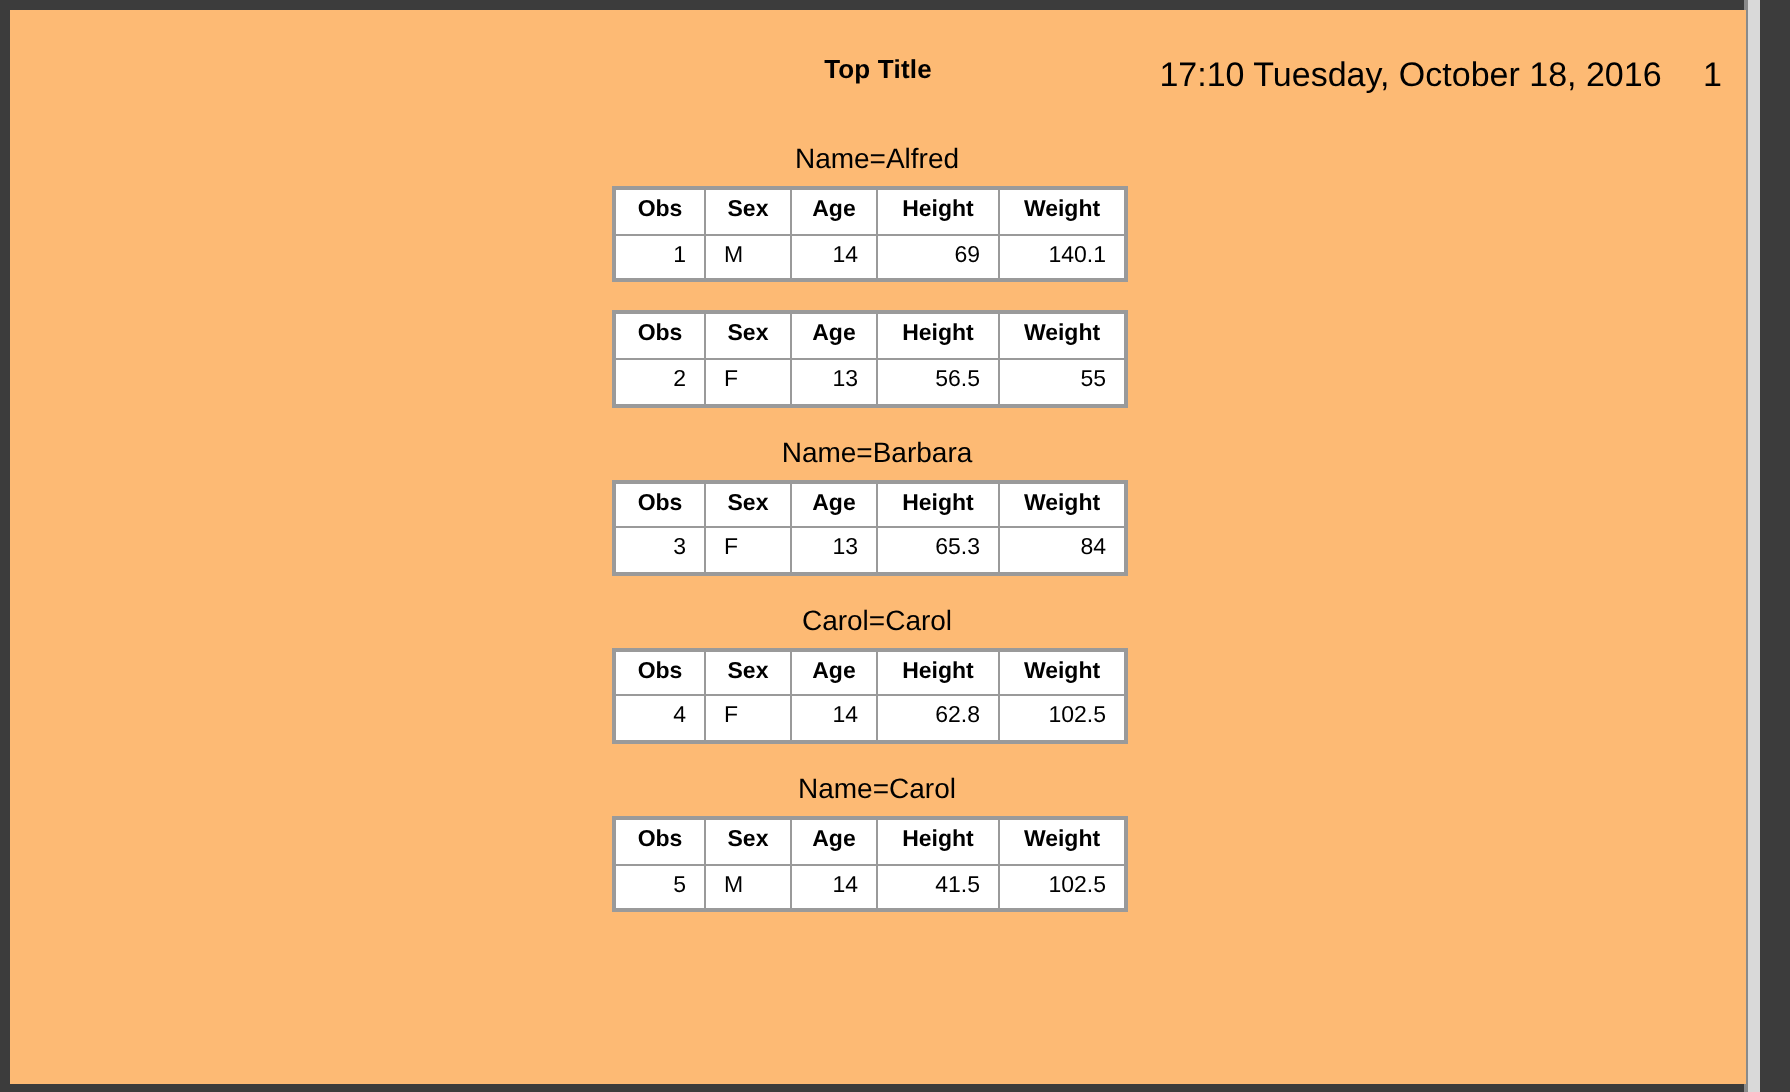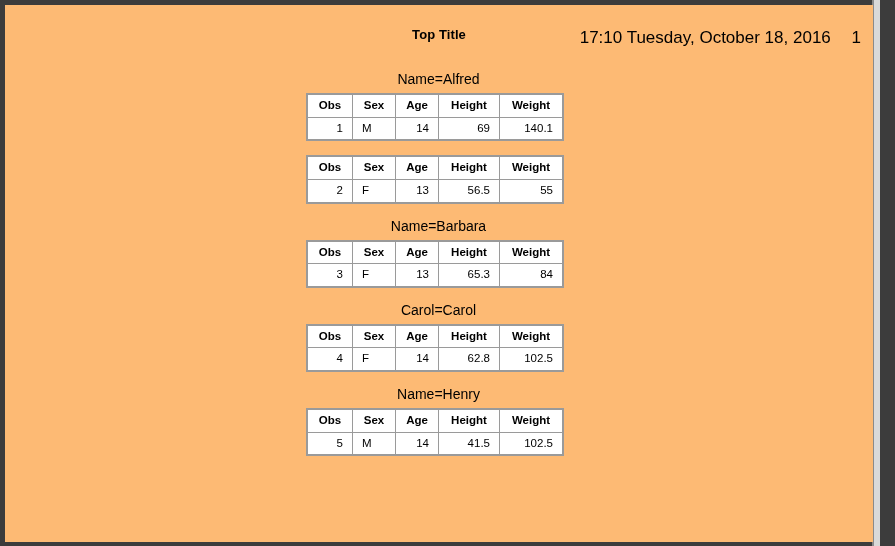--- a/index.html
+++ b/index.html
@@ -266,21 +266,21 @@
               <td class="c-age num">14</td>
               <td class="c-height num">62.8</td>
               <td class="c-weight num">102.5</td>
             </tr>
           </tbody>
         </table>
       </div>
     </div>
 
     <div class="bygroup">
-      <div class="by-label">Name=Henry</div>
+      <div class="by-label">Name=Carol</div>
       <div class="table-wrap">
         <table class="sas">
           <thead>
             <tr>
               <th class="c-obs">Obs</th>
               <th class="c-sex">Sex</th>
               <th class="c-age">Age</th>
               <th class="c-height">Height</th>
               <th class="c-weight">Weight</th>
             </tr>

